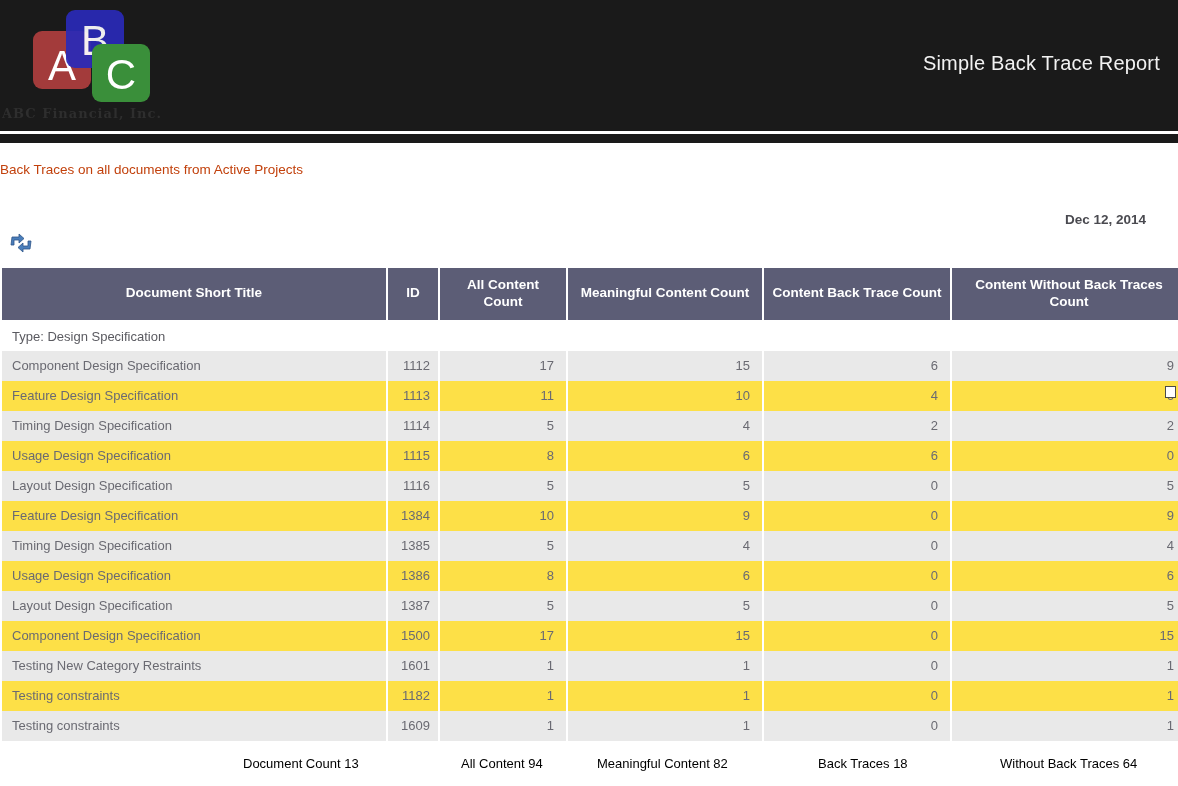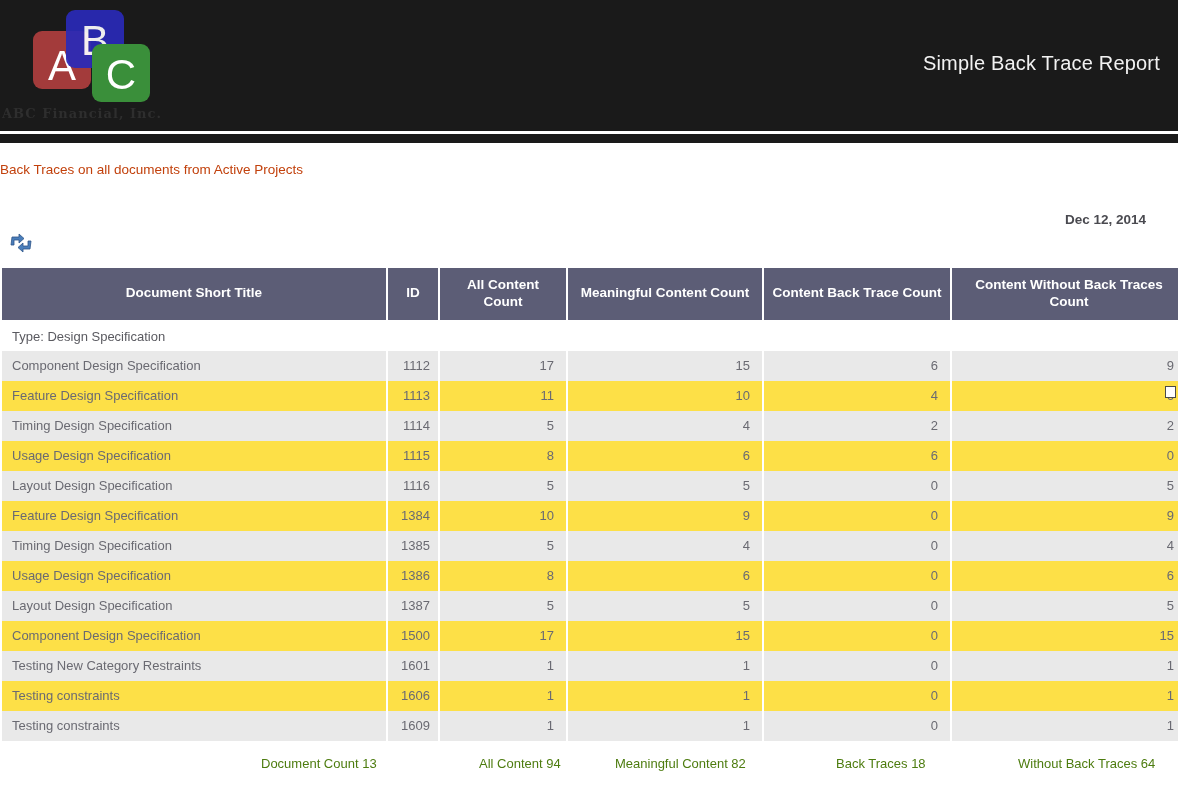--- a/index.html
+++ b/index.html
@@ -189,24 +189,23 @@
   .totals {
     position: absolute;
     left: 0;
     top: 752px;
     width: 1178px;
     height: 30px;
   }
   .totals .cell {
     position: absolute;
     font-size: 13px;
-    color: #4d7c0f;
+    color: #000000;
     white-space: nowrap;
     top: 4px;
-    margin-left: 18px;
   }
   .t-doc   { left: 243px; }
   .t-all   { left: 461px; }
   .t-mean  { left: 597px; }
   .t-bt    { left: 818px; }
   .t-nobt  { left: 1000px; }
 
   
   .cursor-artifact {
     position: absolute;
@@ -345,21 +344,21 @@
         <tr class="data-row even">
           <td class="c-title">Testing New Category Restraints</td>
           <td class="c-id">1601</td>
           <td class="c-num">1</td>
           <td class="c-num">1</td>
           <td class="c-num">0</td>
           <td class="c-num">1</td>
         </tr>
         <tr class="data-row odd">
           <td class="c-title">Testing constraints</td>
-          <td class="c-id">1606</td>
+          <td class="c-id">1182</td>
           <td class="c-num">1</td>
           <td class="c-num">1</td>
           <td class="c-num">0</td>
           <td class="c-num">1</td>
         </tr>
         <tr class="data-row even">
           <td class="c-title">Testing constraints</td>
           <td class="c-id">1609</td>
           <td class="c-num">1</td>
           <td class="c-num">1</td>

